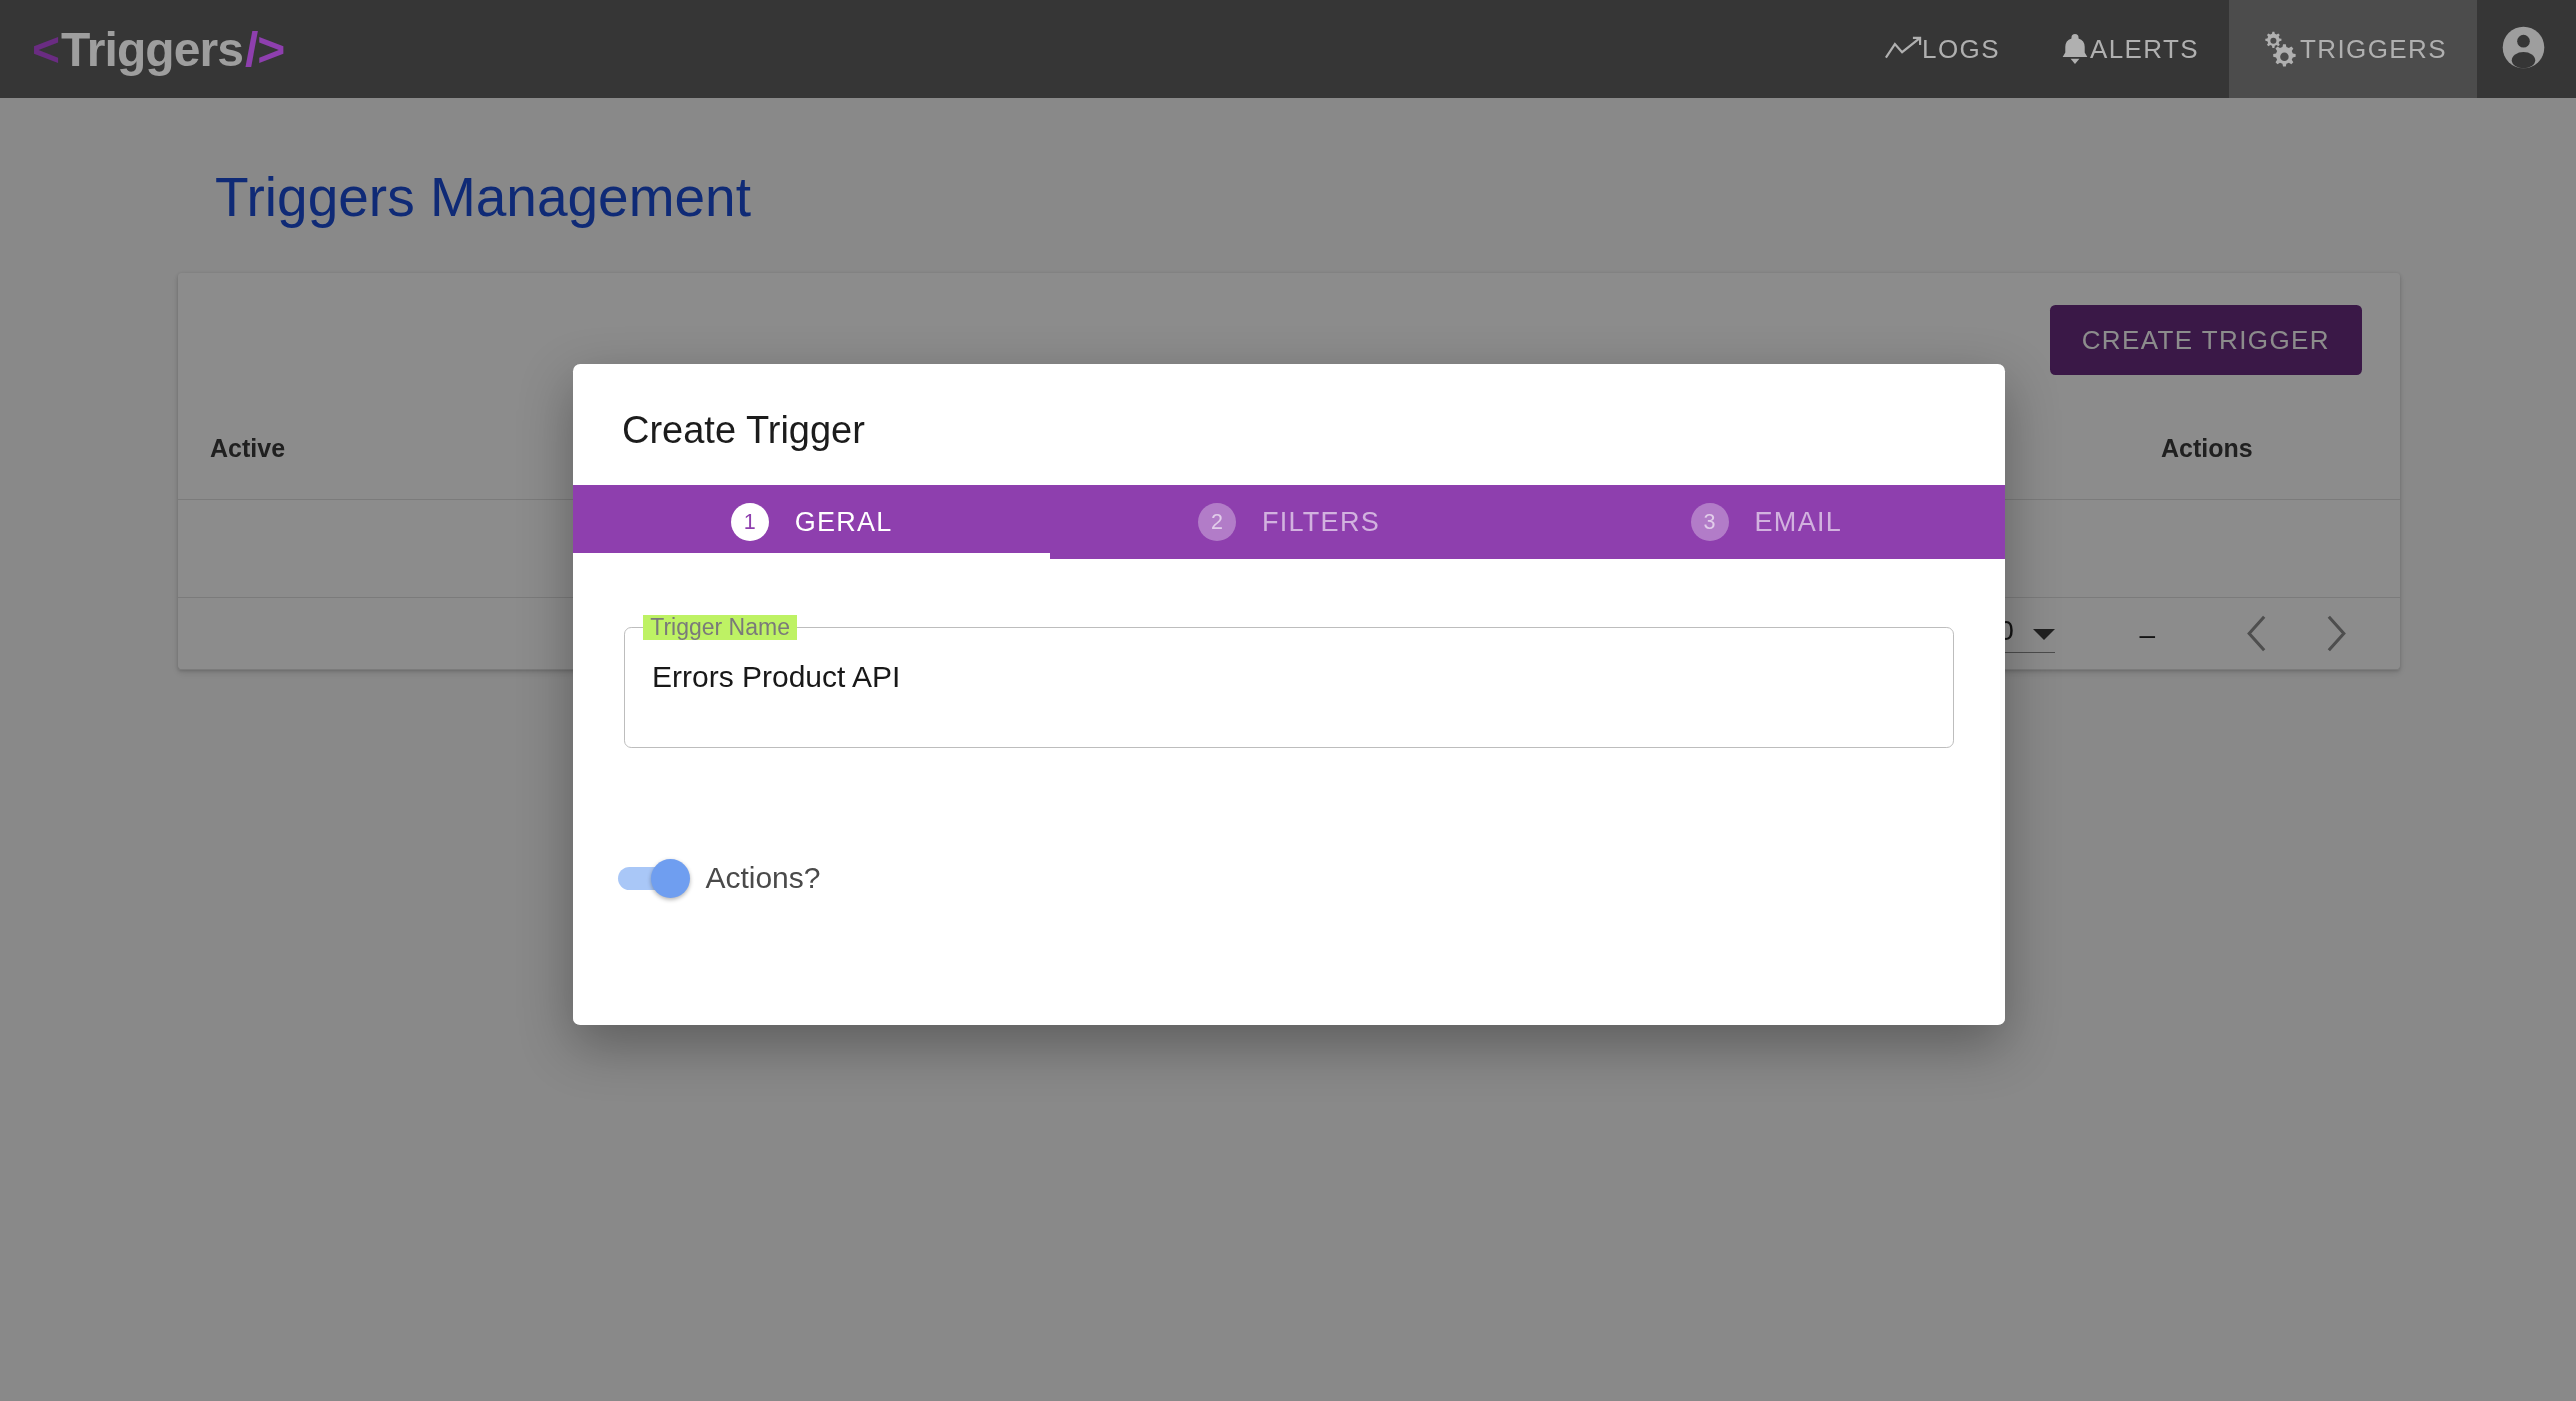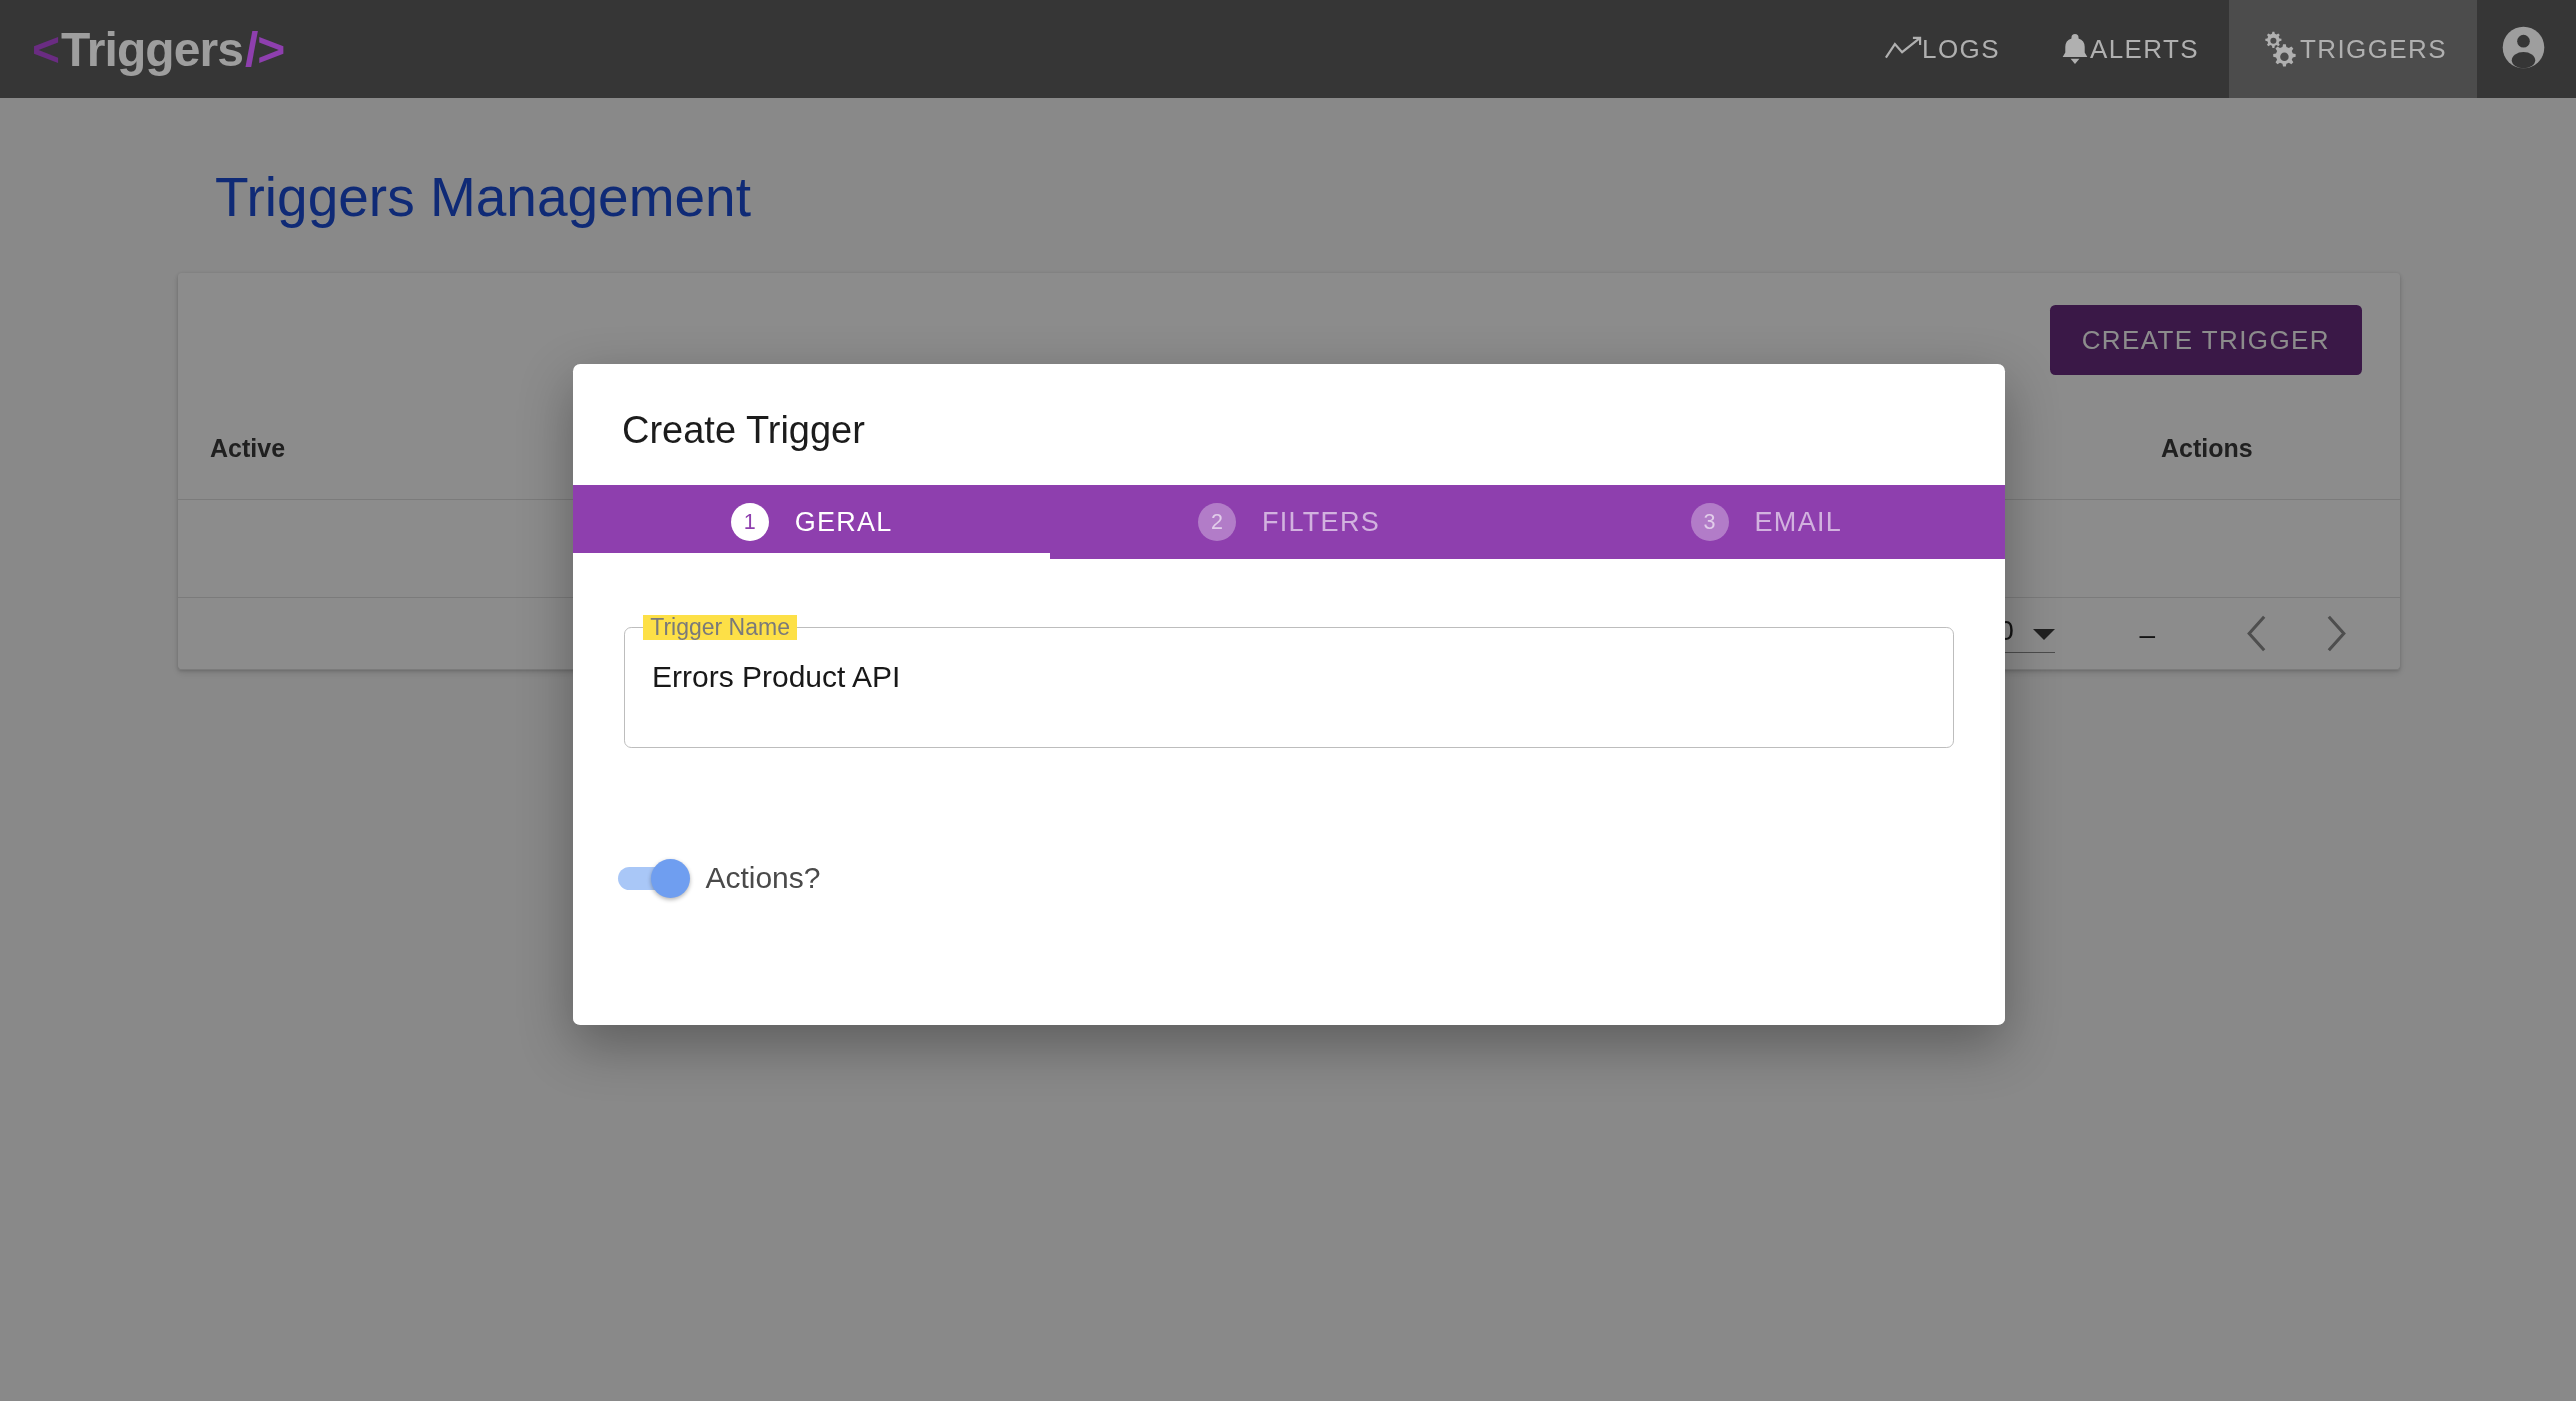--- a/index.html
+++ b/index.html
@@ -256,21 +256,21 @@
   #field-box {
     position: absolute;
     inset: 0;
     border: 1.8px solid #bdbdbd;
     border-radius: 7.2px;
   }
   #field-notch {
     position: absolute;
     left: 19px;
     top: -12.5px;
-    background: #fde047;
+    background: #bef264;
     padding: 0 7.2px;
     font-size: 23px;
     color: #7a7a7a;
     line-height: 25px;
   }
   #field-value {
     position: absolute;
     left: 28px;
     top: 33px;
     font-size: 30px;

